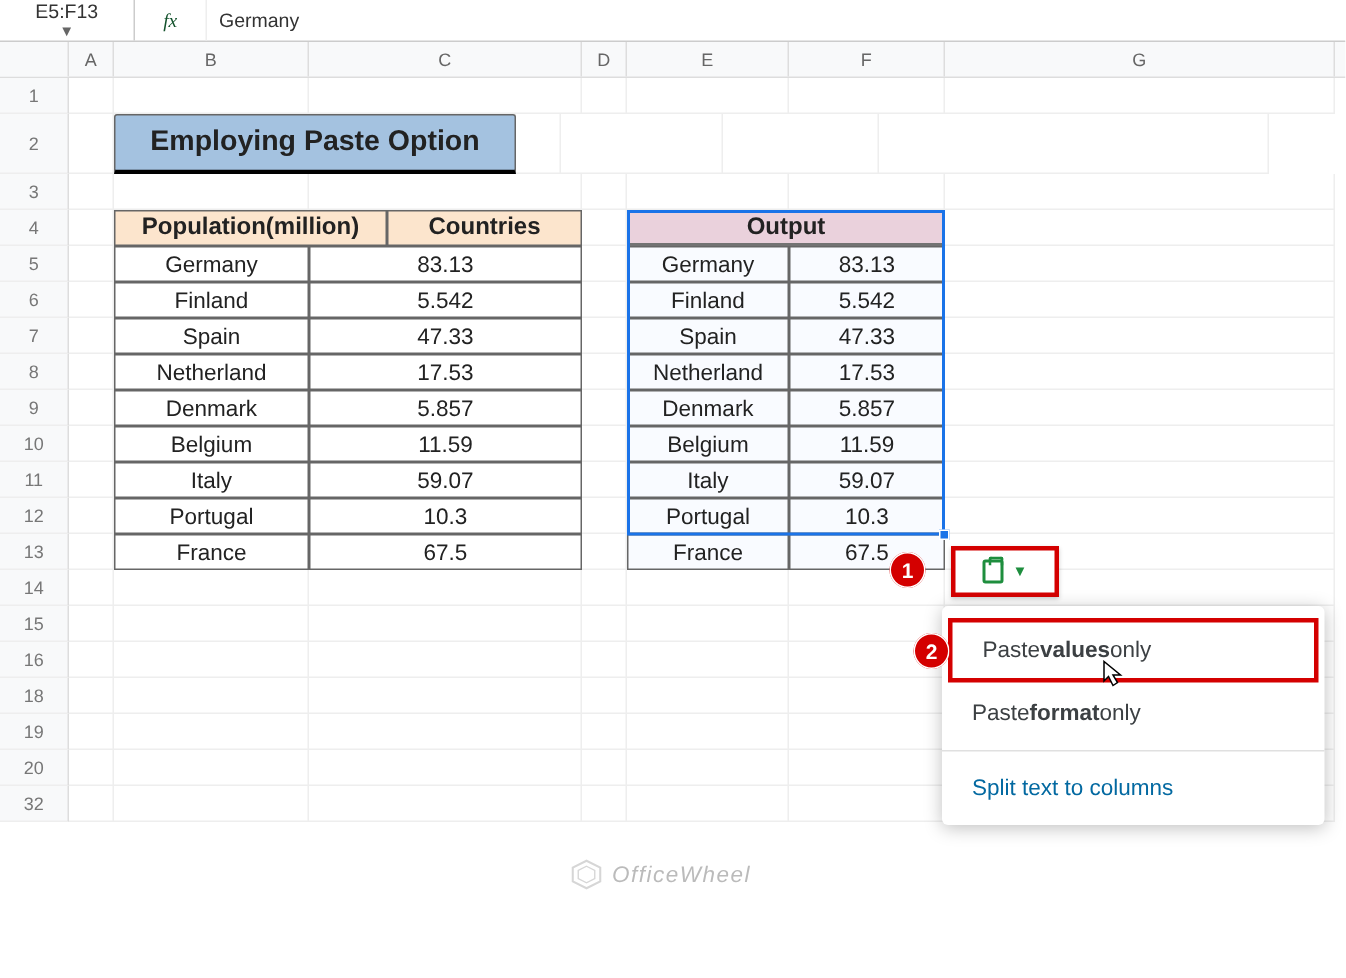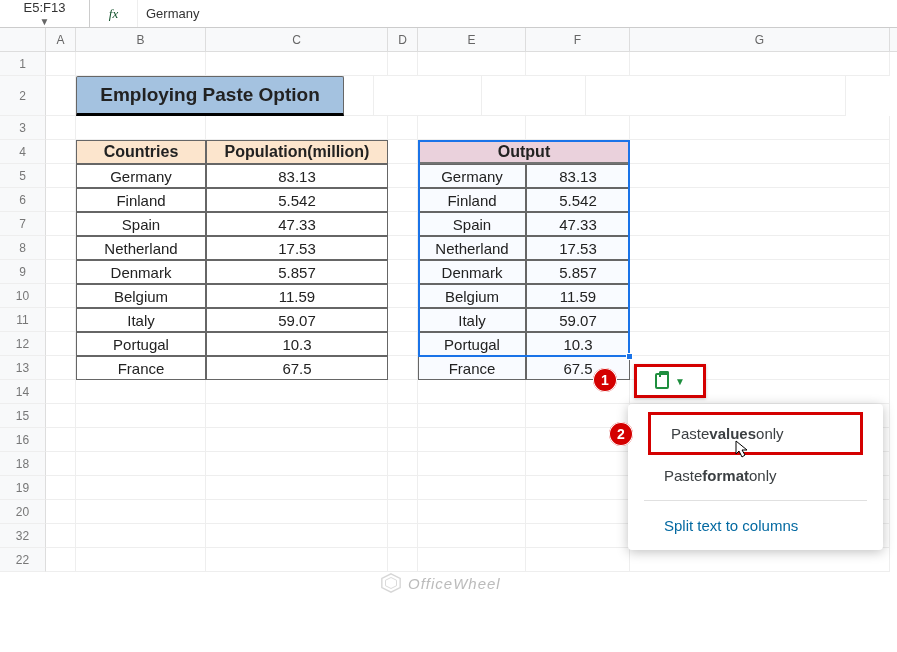--- a/index.html
+++ b/index.html
@@ -160,21 +160,21 @@
   }
   .paste-icon { width:14px;height:16px;border:2px solid #1e8e3e;border-radius:2px;position:relative; }
   .paste-icon::before { content:"";position:absolute;top:-4px;left:2px;width:6px;height:4px;border:2px solid #1e8e3e;border-bottom:none;border-radius:2px 2px 0 0; }
   .paste-dd { color:#1e8e3e;font-size:10px; }
   
   .paste-menu {
     position: absolute;
     background: #fff;
     box-shadow: 0 2px 12px rgba(0,0,0,0.25);
     border-radius: 4px;
-    padding: 6px 16px;
+    padding: 6px 0;
     width: 255px;
     z-index:11;
     font-size: 15px;
     color: #3c4043;
   }
   .menu-item {
     padding: 10px 20px;
     display:flex;align-items:center;
   }
   .menu-item.highlight {
@@ -259,22 +259,22 @@
         <div class="cell w-b"></div>
         <div class="cell w-c"></div>
         <div class="cell w-d"></div>
         <div class="cell w-e"></div>
         <div class="cell w-f"></div>
         <div class="cell w-g"></div>
       </div>
       <div class="row">
         <div class="rownum">4</div>
         <div class="cell w-a"></div>
+        <div class="cell hdr-left w-c">Population(million)</div>
         <div class="cell hdr-left w-b">Countries</div>
-        <div class="cell hdr-left w-c">Population(million)</div>
         <div class="cell w-d"></div>
         <div class="cell hdr-right" style="width:212px">Output</div>
         <div class="cell w-g"></div>
       </div>
       <div class="row">
         <div class="rownum">5</div>
         <div class="cell w-a"></div>
         <div class="cell data-left w-b">Germany</div>
         <div class="cell data-left w-c">83.13</div>
         <div class="cell w-d"></div>
@@ -417,30 +417,20 @@
         <div class="cell w-a"></div>
         <div class="cell w-b"></div>
         <div class="cell w-c"></div>
         <div class="cell w-d"></div>
         <div class="cell w-e"></div>
         <div class="cell w-f"></div>
         <div class="cell w-g"></div>
       </div>
       <div class="row">
         <div class="rownum">32</div>
-        <div class="cell w-a"></div>
-        <div class="cell w-b"></div>
-        <div class="cell w-c"></div>
-        <div class="cell w-d"></div>
-        <div class="cell w-e"></div>
-        <div class="cell w-f"></div>
-        <div class="cell w-g"></div>
-      </div>
-      <div class="row">
-        <div class="rownum">22</div>
         <div class="cell w-a"></div>
         <div class="cell w-b"></div>
         <div class="cell w-c"></div>
         <div class="cell w-d"></div>
         <div class="cell w-e"></div>
         <div class="cell w-f"></div>
         <div class="cell w-g"></div>
       </div>
     </div>
 

